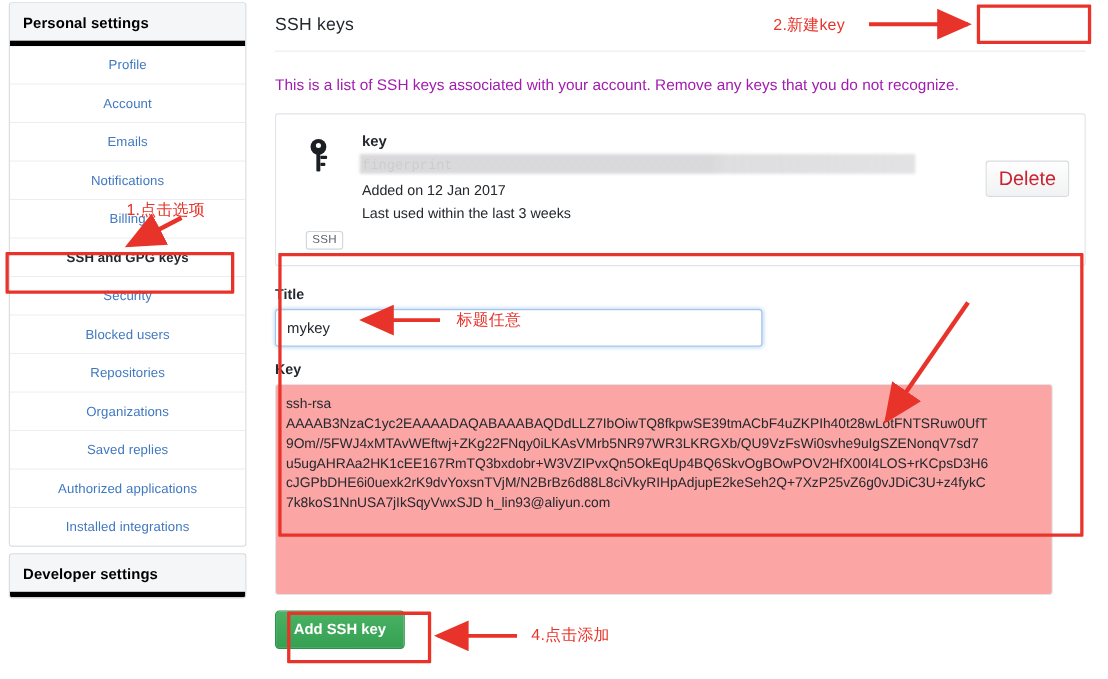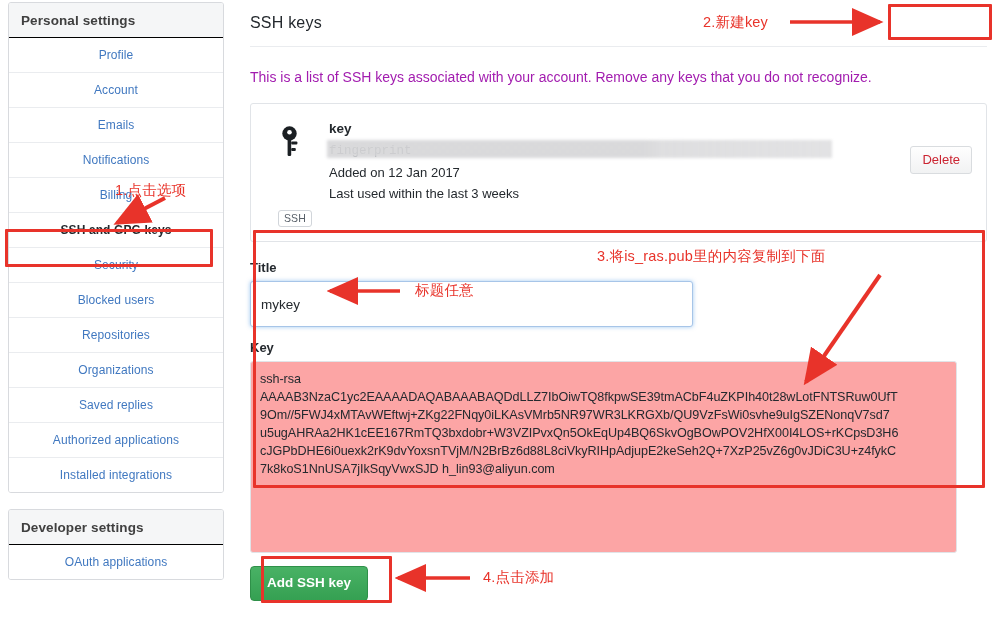--- a/index.html
+++ b/index.html
@@ -19,27 +19,27 @@
     width: 232px; height: 617px;
     padding: 2px 8px 0 8px;
     background: #ffffff;
   }
   .nav-card {
     border: 1px solid #d8dade;
     border-radius: 3px;
     background: #fff;
     overflow: hidden;
   }
-  .nav-card + .nav-card { margin-top: 16px; }
+  .nav-card + .nav-card { margin-top: 6px; }
   .nav-head {
     background: #f5f6f7;
-    border-bottom: 1px solid #000000;
+    border-bottom: 5px solid #000000;
     font-size: 13.5px;
     font-weight: bold;
-    color: #404040;
+    color: #000000;
     padding: 10px 12px 9px 12px;
     letter-spacing: .1px;
   }
   .nav-item {
     display: block;
     font-size: 12px;
     color: #4078c0;
     padding: 10px 12px 10px 12px;
     border-bottom: 1px solid #eaecef;
     text-decoration: none;
@@ -143,38 +143,38 @@
     background: linear-gradient(90deg,
       rgba(214,214,216,.92) 0%, rgba(214,214,216,.92) 63%,
       rgba(214,214,216,.80) 66%, rgba(222,222,224,.88) 100%);
     filter: blur(1.5px);
   }
   .key-meta { font-size: 13px; color: #24292e; line-height: 21px; }
   .btn-delete {
     border: 1px solid #d9dcdf;
     background: linear-gradient(#fefefe, #f1f2f3);
     color: #cb2431;
-    font-size: 13px;
+    font-size: 18px;
     border-radius: 3px;
     padding: 6px 11px 7px 11px;
     cursor: pointer;
     font-family: inherit;
     margin-top: 28px;
     line-height: 1;
   }
 
   
   .form-area { margin-top: 18px; position: relative; }
   .field-label {
     font-size: 13px; font-weight: bold; color: #24292e;
     display: block; margin-bottom: 6px;
   }
   .title-input {
     width: 443px;
-    height: 46px;
+    height: 34px;
     border: 1px solid #a7c5e8;
     border-radius: 3px;
     box-shadow: 0 0 4px rgba(81,155,227,.55);
     outline: none;
     font-size: 13.5px;
     color: #24292e;
     padding: 0 10px;
     font-family: inherit;
     background: #fff;
   }
@@ -251,21 +251,20 @@
       <a class="nav-item">Blocked users</a>
       <a class="nav-item">Repositories</a>
       <a class="nav-item">Organizations</a>
       <a class="nav-item">Saved replies</a>
       <a class="nav-item">Authorized applications</a>
       <a class="nav-item">Installed integrations</a>
     </div>
 
     <div class="nav-card">
       <div class="nav-head">Developer settings</div>
-      <a class="nav-item">OAuth applications</a>
     </div>
 
   </div>
 
   <div class="main">
 
     <div class="page-head">
       <h1 class="page-title">SSH keys</h1>
       <div class="head-spacer"></div>
     </div>
@@ -340,19 +339,18 @@
       <line x1="470" y1="578" x2="398" y2="578" stroke="#e8332a" stroke-width="3.5" marker-end="url(#ah)"></line>
     </svg>
 
     <div class="ann-box" style="left:5px; top:229px; width:208px; height:38px;"></div>
     <div class="ann-box" style="left:888px; top:4px; width:104px; height:36px;"></div>
     <div class="ann-box" style="left:253px; top:230px; width:732px; height:258px;"></div>
     <div class="ann-box" style="left:261px; top:556px; width:131px; height:47px;"></div>
 
     <span class="ann-text" style="left:115px; top:181px;text-align:center;">1.点击选项</span>
     <span class="ann-text" style="left:703px; top:13px;">2.新建key</span>
-    <span class="ann-text" style="left:597px; top:247px;">3.将is_ras.pub里的内容复制到下面</span>
     <span class="ann-text" style="left:415px; top:281px;">标题任意</span>
     <span class="ann-text" style="left:483px; top:568px;">4.点击添加</span>
 
   </div>
 
 </div>
 
 </body></html>

